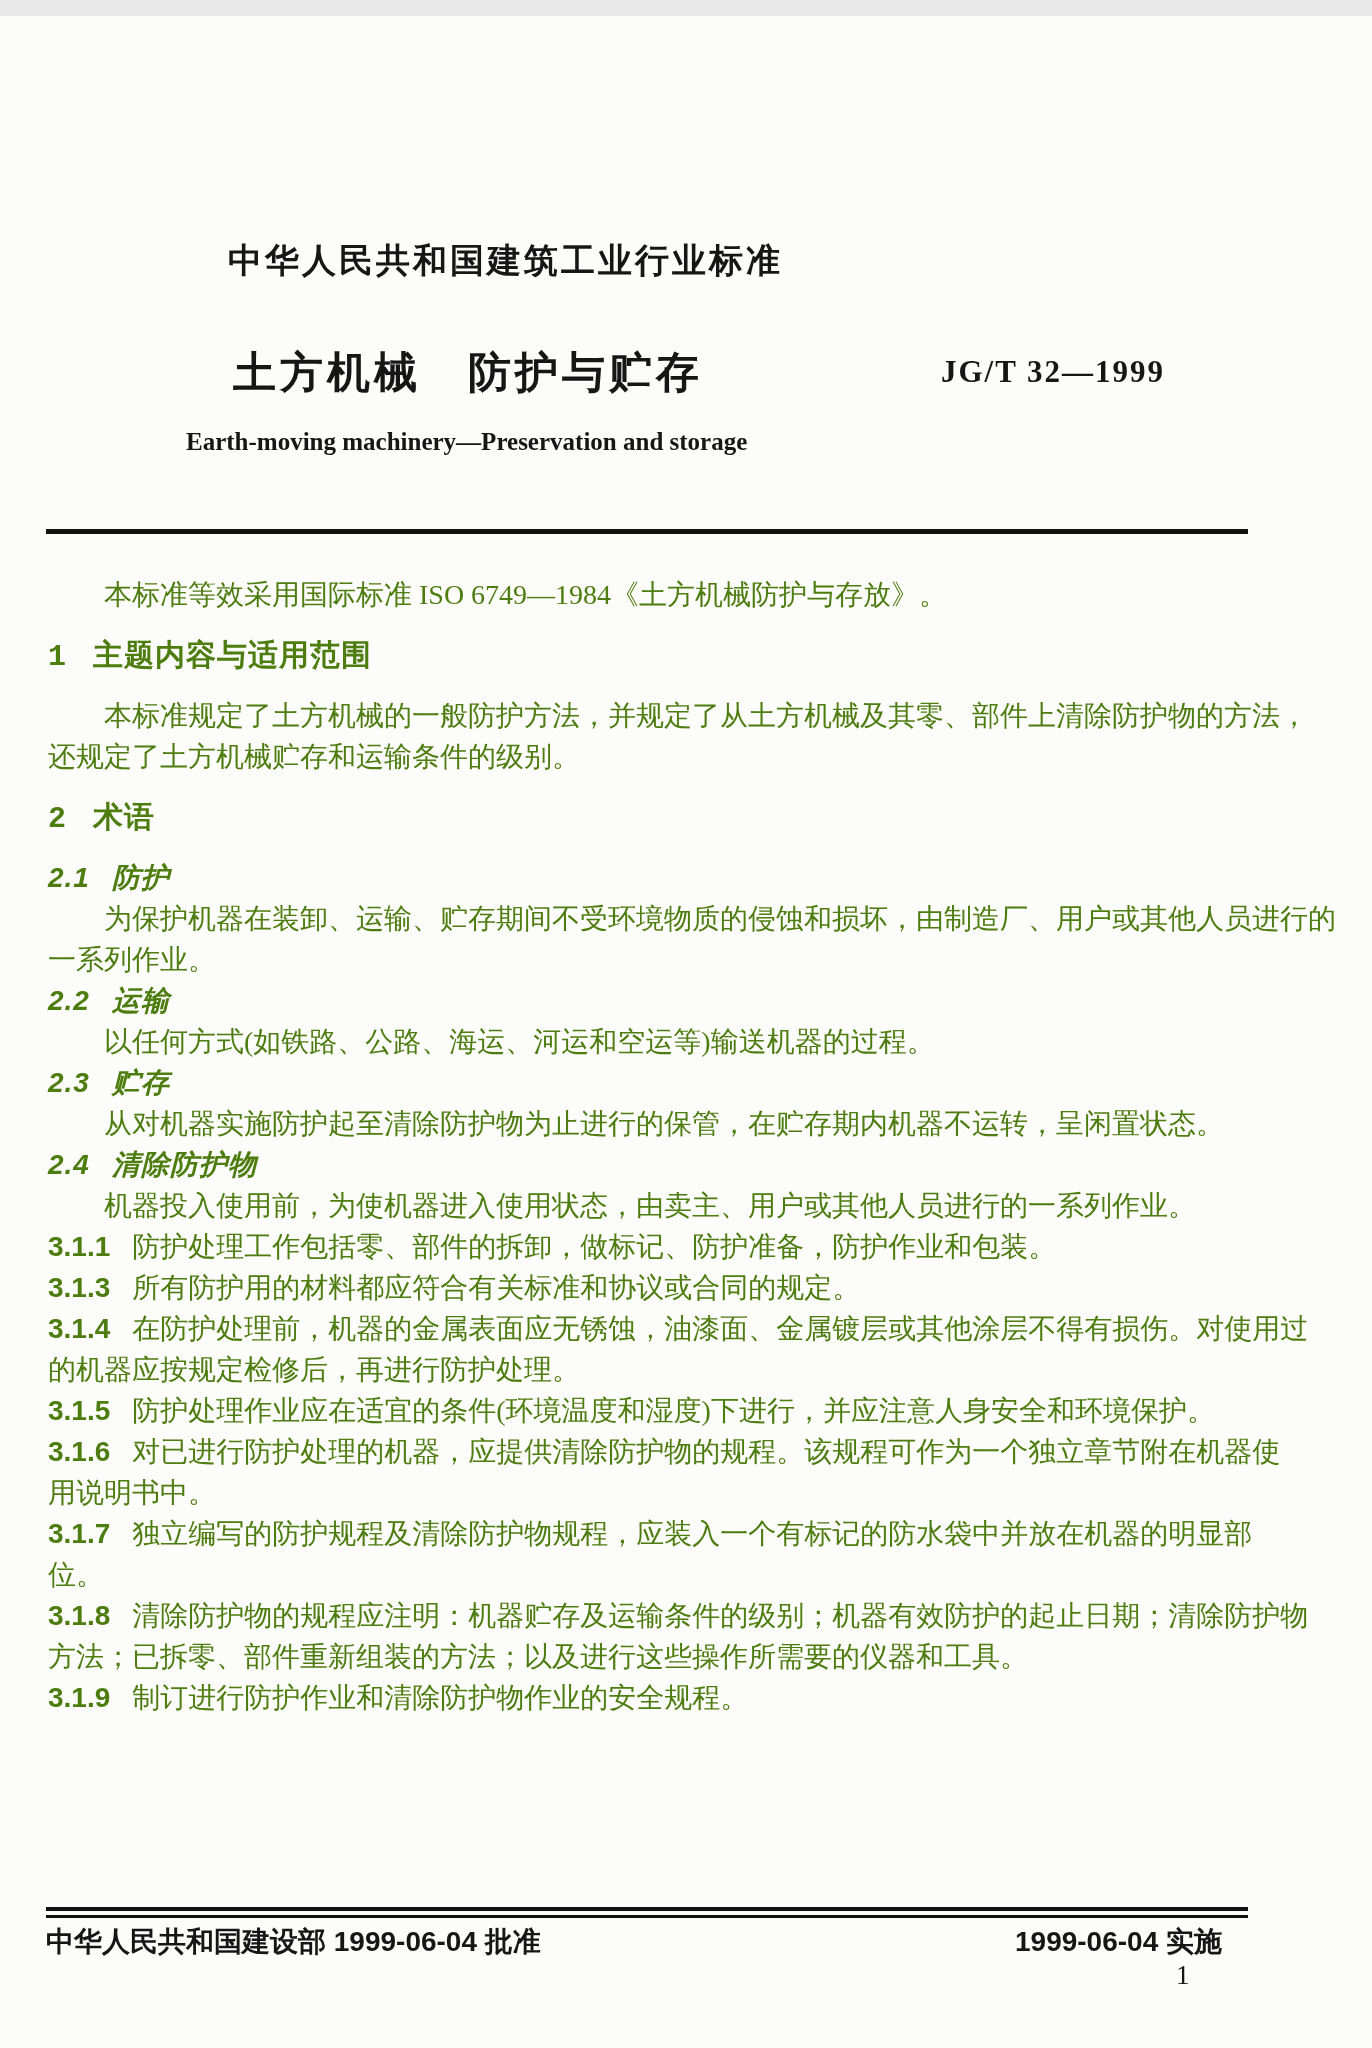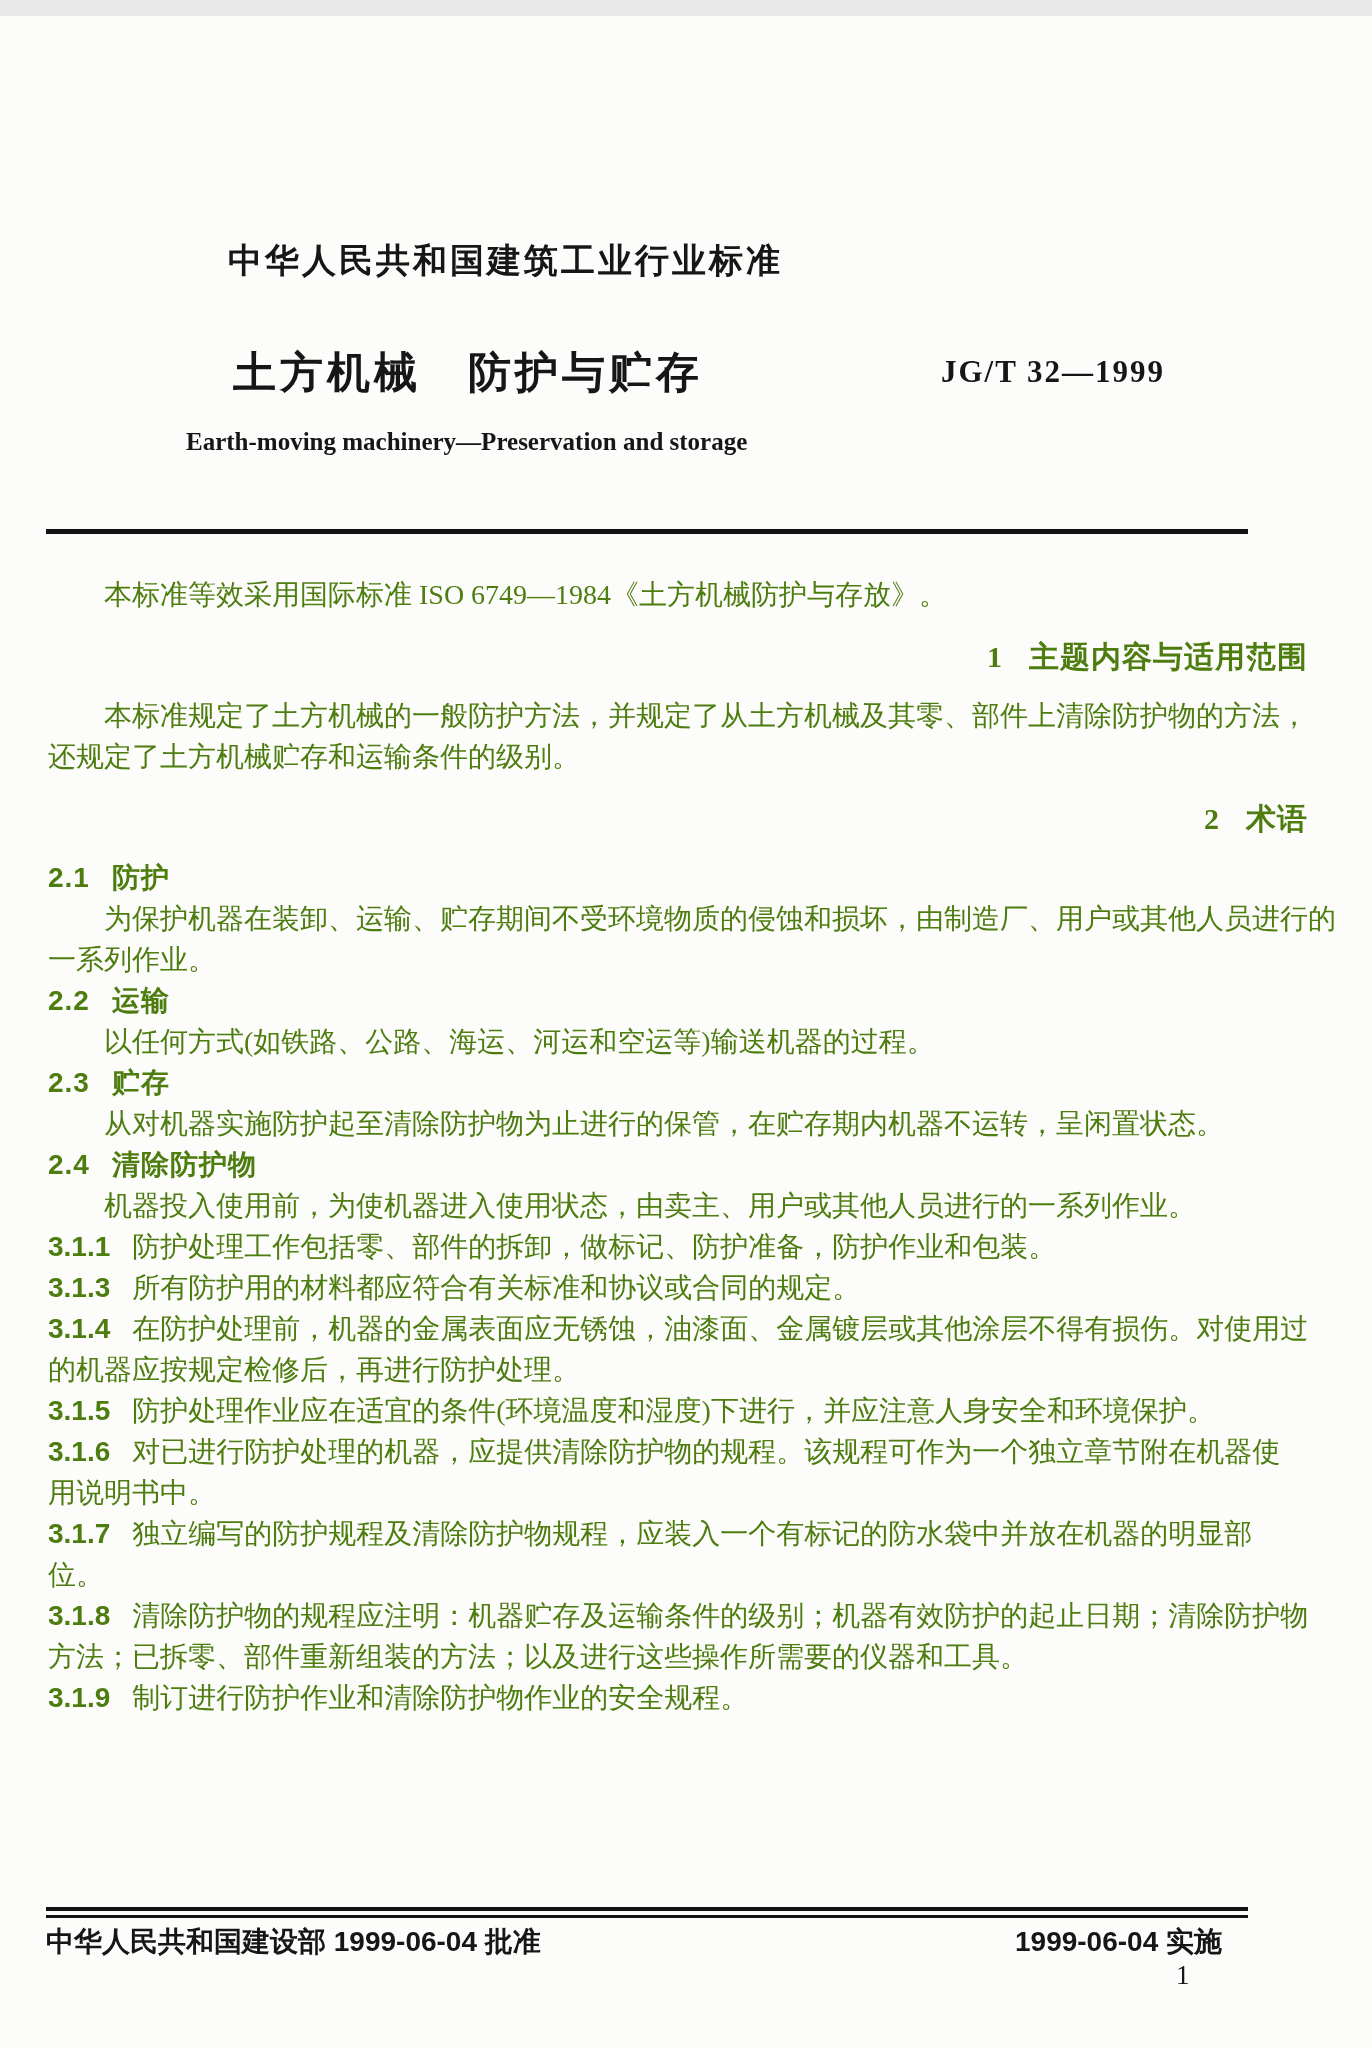--- a/index.html
+++ b/index.html
@@ -32,28 +32,28 @@
     position:absolute; left:46px; top:513px; width:1202px; height:5px;
     background:#121212;
   }
   .content {position:absolute; left:48px; top:558px; width:1260px;}
   .ln {
     font-size:28px; line-height:41px; white-space:nowrap; color:#4d7c0f;
     font-family:"Liberation Serif","DejaVu Serif",serif;
   }
   .ln.ind {padding-left:56px;}
   .ln.h1 {
-    font-family:Liberation Serif, serif;
+    font-family:Liberation Mono, monospace;
     font-weight:bold; font-size:30px; line-height:44px;
-    margin-top:20px; margin-bottom:16px; letter-spacing:1px;text-align:right;
+    margin-top:20px; margin-bottom:16px; letter-spacing:1px;
   }
   .ln.h1 .num {margin-right:26px;}
   .ln.h2 {
     font-family:"Liberation Sans","DejaVu Sans",sans-serif;
-    font-weight:bold; font-size:28px; letter-spacing:1px;
+    font-weight:bold; font-size:28px; letter-spacing:1px;font-style:italic;
   }
   .ln.h2 .num {margin-right:22px;}
   .ln.c .num {
     font-family:"Liberation Sans","DejaVu Sans",sans-serif;
     font-weight:bold; margin-right:22px;text-align:right;
   }
   .footer-rule {
     position:absolute; left:46px; top:1891px; width:1202px; height:4px;
     border-top:4px solid #121212; border-bottom:3px solid #121212;
   }

